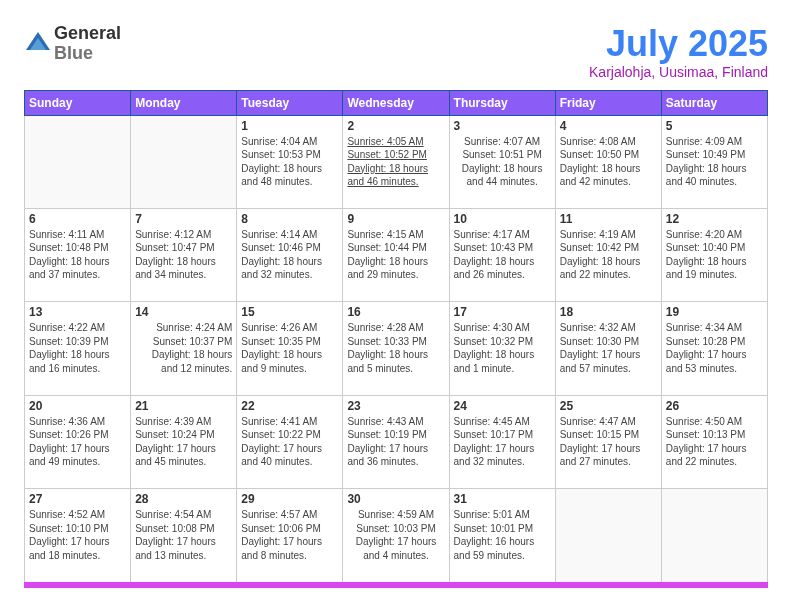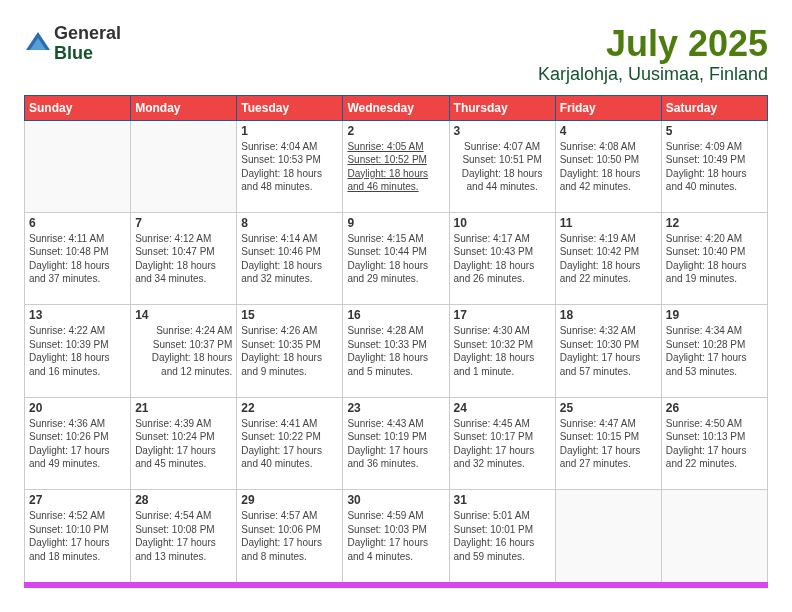--- a/index.html
+++ b/index.html
@@ -26,48 +26,48 @@
     .logo {
       display: flex;
       align-items: center;
     }
     .logo-text {
       font-size: 18px;
       font-weight: bold;
       line-height: 1.1;
     }
     .logo-general { color: #333; }
-    .logo-blue { color: #14532d; }
+    .logo-blue { color: #737373; }
     .logo-icon {
       width: 28px;
       height: 28px;
       margin-right: 2px;
     }
     .title-block {
       text-align: right;
     }
     .month-title {
       font-size: 36px;
       font-weight: bold;
-      color: #4d7c0f;
+      color: #3b82f6;
       line-height: 1.1;
     }
     .location {
-      font-size: 18px;
-      color: #14532d;
+      font-size: 14px;
+      color: #a21caf;
     }
     .calendar {
       flex: 1;
       border: 1px solid #ccc;
       border-collapse: collapse;
       width: 100%;
       table-layout: fixed;
     }
     .calendar th {
-      background: #ef4444;
+      background: #8b5cf6;
       color: white;
       font-size: 12px;
       font-weight: bold;
       padding: 5px 4px;
       text-align: left;
       border: 1px solid #1a5a9a;
     }
     .calendar td {
       border: 1px solid #ccc;
       vertical-align: top;
@@ -338,21 +338,21 @@
           </td>
           <td>
             <span class="day-number">29</span>
             <div class="day-info" style="white-space: pre-line;">Sunrise: 4:57 AM
 Sunset: 10:06 PM
 Daylight: 17 hours
 and 8 minutes.</div>
           </td>
           <td>
             <span class="day-number">30</span>
-            <div class="day-info" style="white-space: pre-line;">Sunrise: 4:59 AM
+            <div class="day-info" style="white-space: pre-line; text-align: center;">Sunrise: 4:59 AM
 Sunset: 10:03 PM
 Daylight: 17 hours
 and 4 minutes.</div>
           </td>
           <td>
             <span class="day-number">31</span>
             <div class="day-info" style="white-space: pre-line;">Sunrise: 5:01 AM
 Sunset: 10:01 PM
 Daylight: 16 hours
 and 59 minutes.</div>

